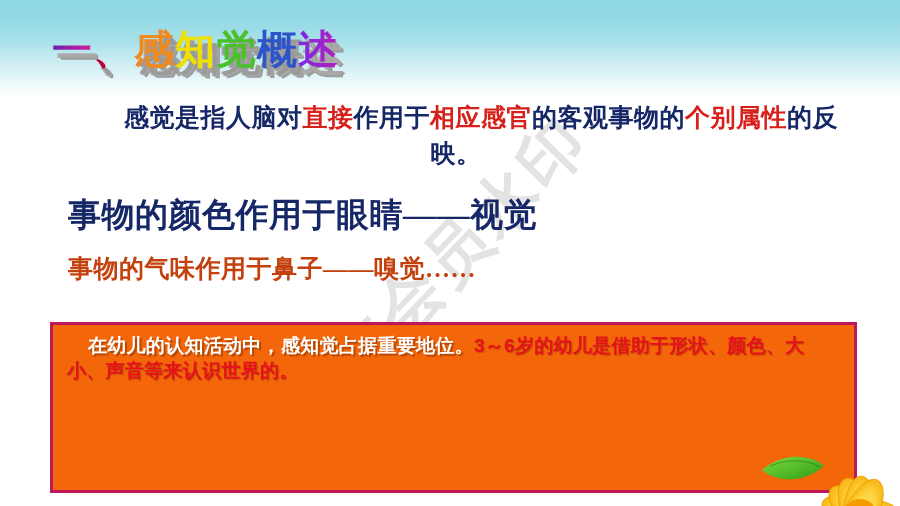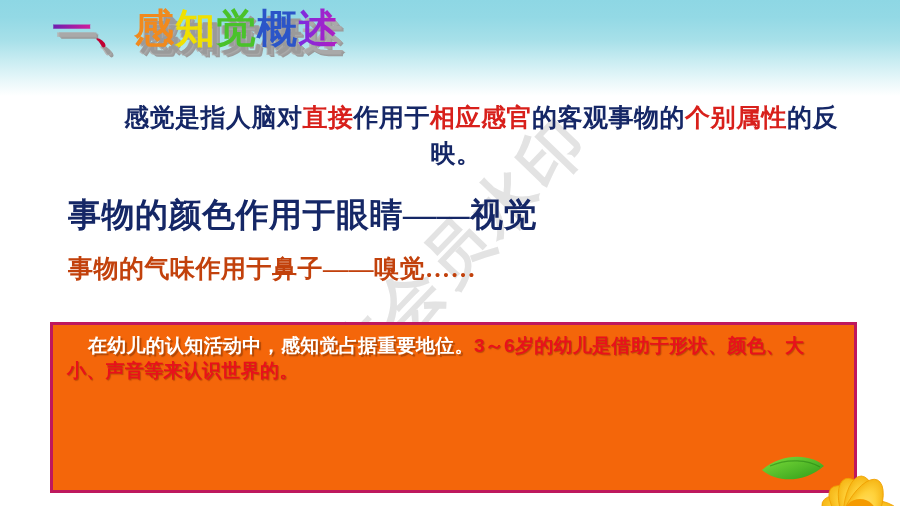--- a/index.html
+++ b/index.html
@@ -56,21 +56,21 @@
     user-select: none;
     display: flex;
     align-items: center;
     justify-content: center;
   }
 
   
   .title {
     position: absolute;
     left: 52px;
-    top: 8px;
+    top: 29px;
     font-family: "Liberation Sans", "DejaVu Sans", sans-serif;
     font-size: 40px;
     font-weight: bold;
     line-height: 1;
     white-space: nowrap;
     letter-spacing: 1px;
     z-index: 4;
   }
   .title .ch {
     position: relative;

